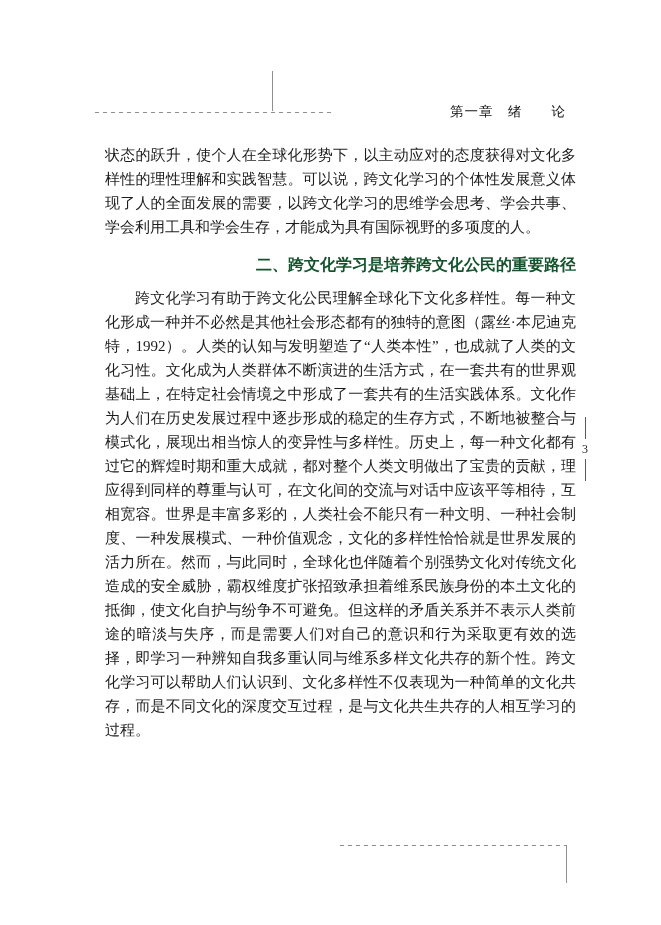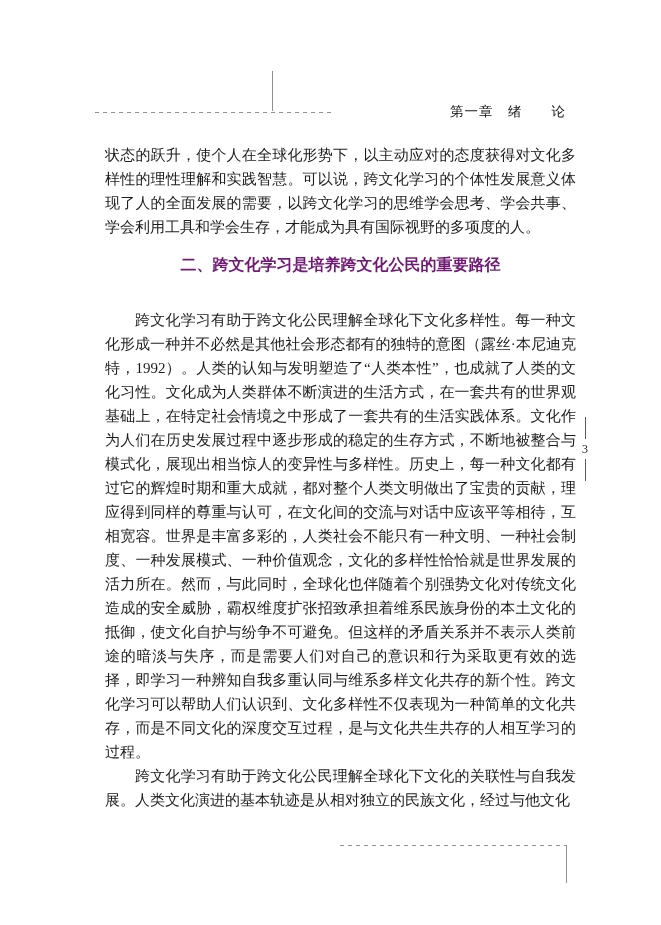--- a/index.html
+++ b/index.html
@@ -57,23 +57,23 @@
     text-justify: inter-ideograph;
     color: #1c1c1c;
   }
   .body-block p.cont { text-indent: 0; }
   .body-block p.ind { text-indent: 2em; }
   .section-heading {
     font-family: "Liberation Sans", "DejaVu Sans", sans-serif;
     font-weight: bold;
     font-size: 16px;
     line-height: 24px;
-    color: #701a75;
-    margin: 14px 0 31px 0;
-    text-align: center;
+    color: #14532d;
+    margin: 14px 0 9px 0;
+    text-align: right;
   }
   .page-tab {
     position: absolute;
     left: 577px;
     top: 417px;
     width: 16px;
     height: 64px;
     display: flex;
     flex-direction: column;
     align-items: center;
@@ -115,21 +115,20 @@
 
   <div class="header-row">
     <div class="header-dash"></div>
     <div class="chapter-title">第一章　绪　　论</div>
   </div>
 
   <div class="body-block">
     <p class="cont">状态的跃升，使个人在全球化形势下，以主动应对的态度获得对文化多样性的理性理解和实践智慧。可以说，跨文化学习的个体性发展意义体现了人的全面发展的需要，以跨文化学习的思维学会思考、学会共事、学会利用工具和学会生存，才能成为具有国际视野的多项度的人。</p>
     <h2 class="section-heading">二、跨文化学习是培养跨文化公民的重要路径</h2>
     <p class="ind">跨文化学习有助于跨文化公民理解全球化下文化多样性。每一种文化形成一种并不必然是其他社会形态都有的独特的意图（露丝·本尼迪克特，1992）。人类的认知与发明塑造了“人类本性”，也成就了人类的文化习性。文化成为人类群体不断演进的生活方式，在一套共有的世界观基础上，在特定社会情境之中形成了一套共有的生活实践体系。文化作为人们在历史发展过程中逐步形成的稳定的生存方式，不断地被整合与模式化，展现出相当惊人的变异性与多样性。历史上，每一种文化都有过它的辉煌时期和重大成就，都对整个人类文明做出了宝贵的贡献，理应得到同样的尊重与认可，在文化间的交流与对话中应该平等相待，互相宽容。世界是丰富多彩的，人类社会不能只有一种文明、一种社会制度、一种发展模式、一种价值观念，文化的多样性恰恰就是世界发展的活力所在。然而，与此同时，全球化也伴随着个别强势文化对传统文化造成的安全威胁，霸权维度扩张招致承担着维系民族身份的本土文化的抵御，使文化自护与纷争不可避免。但这样的矛盾关系并不表示人类前途的暗淡与失序，而是需要人们对自己的意识和行为采取更有效的选择，即学习一种辨知自我多重认同与维系多样文化共存的新个性。跨文化学习可以帮助人们认识到、文化多样性不仅表现为一种简单的文化共存，而是不同文化的深度交互过程，是与文化共生共存的人相互学习的过程。</p>
-    <p class="ind">跨文化学习有助于跨文化公民理解全球化下文化的关联性与自我发展。人类文化演进的基本轨迹是从相对独立的民族文化，经过与他文化</p>
   </div>
 
   <div class="page-tab">
     <div class="seg"></div>
     <div class="num">3</div>
     <div class="seg"></div>
   </div>
 
   <div class="deco-dash-bottom"></div>
   <div class="deco-vline-bottom"></div>

